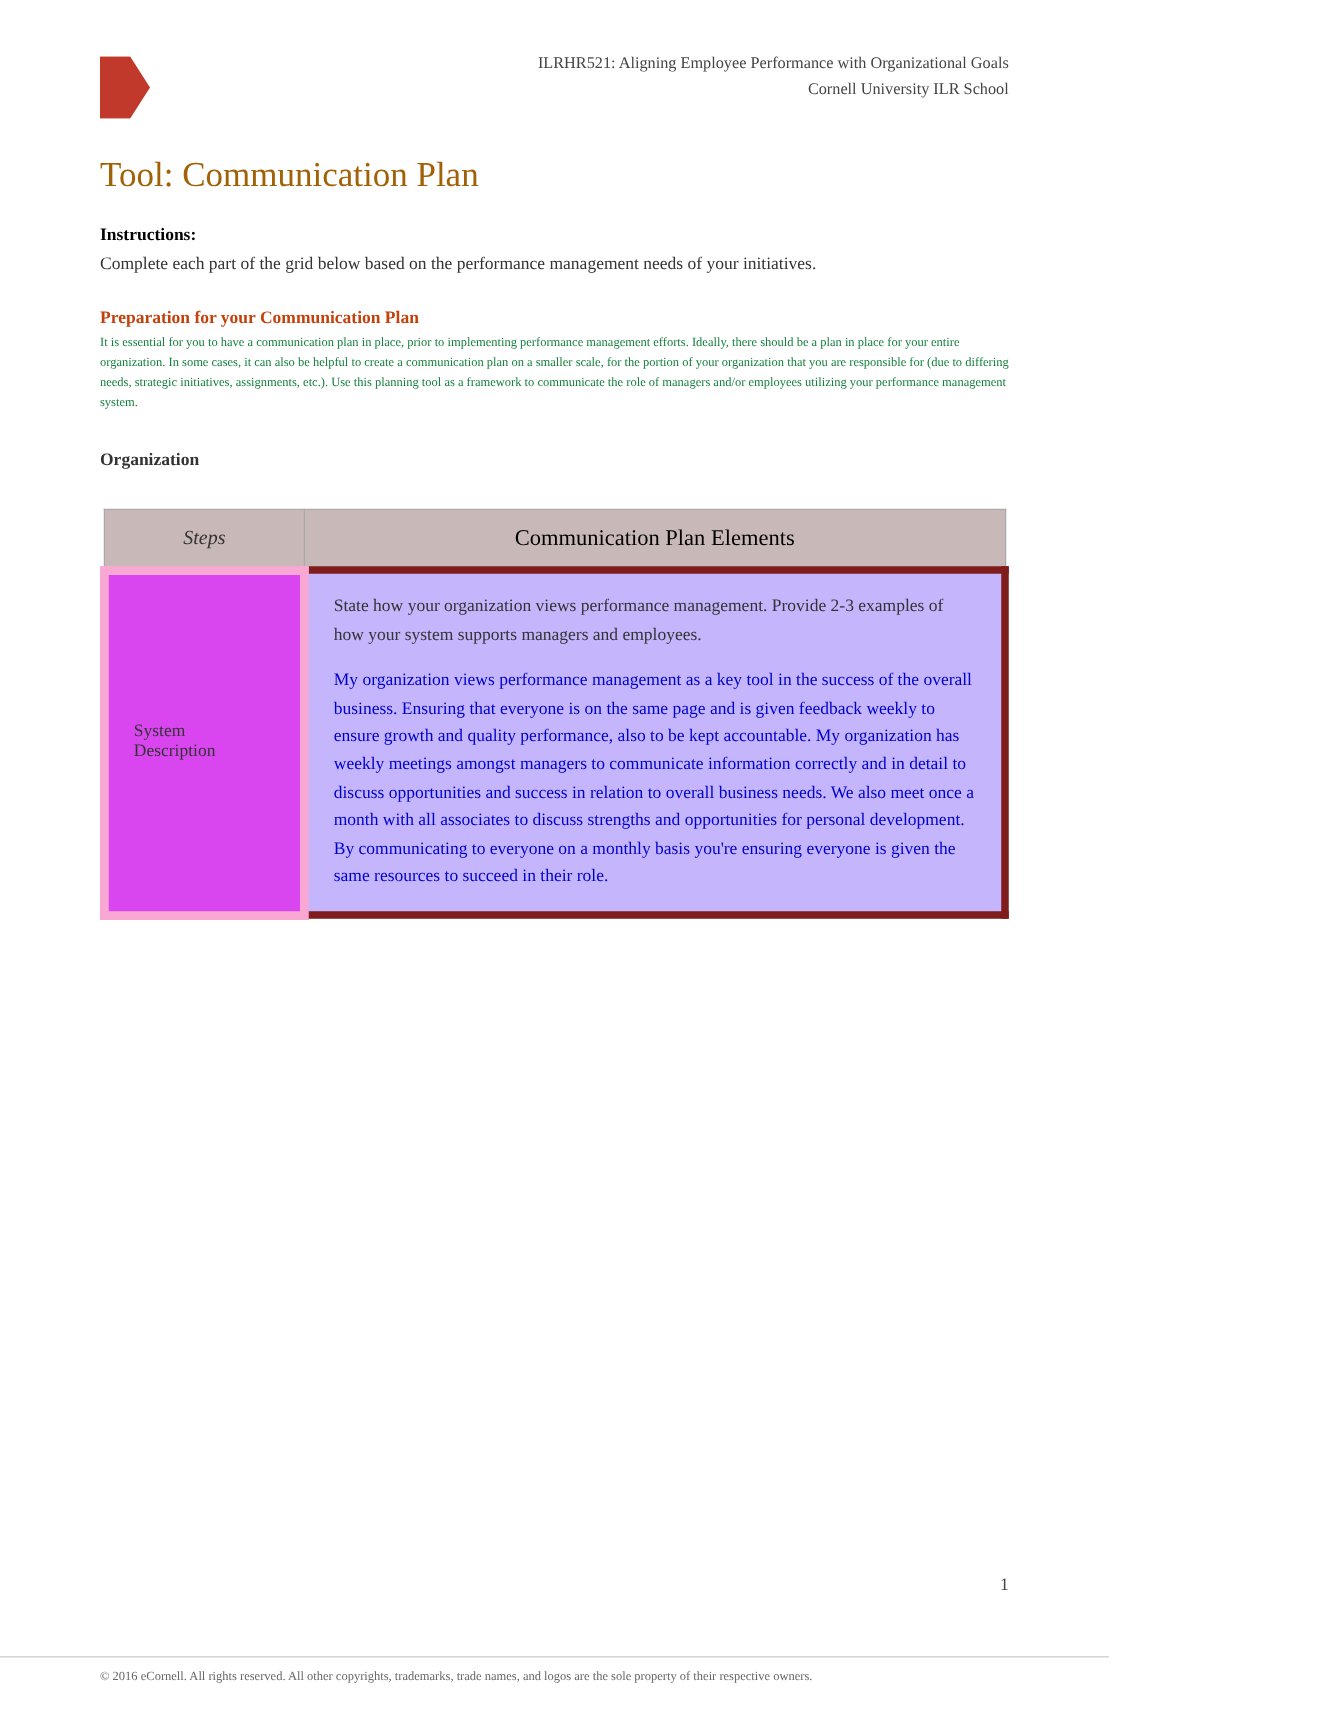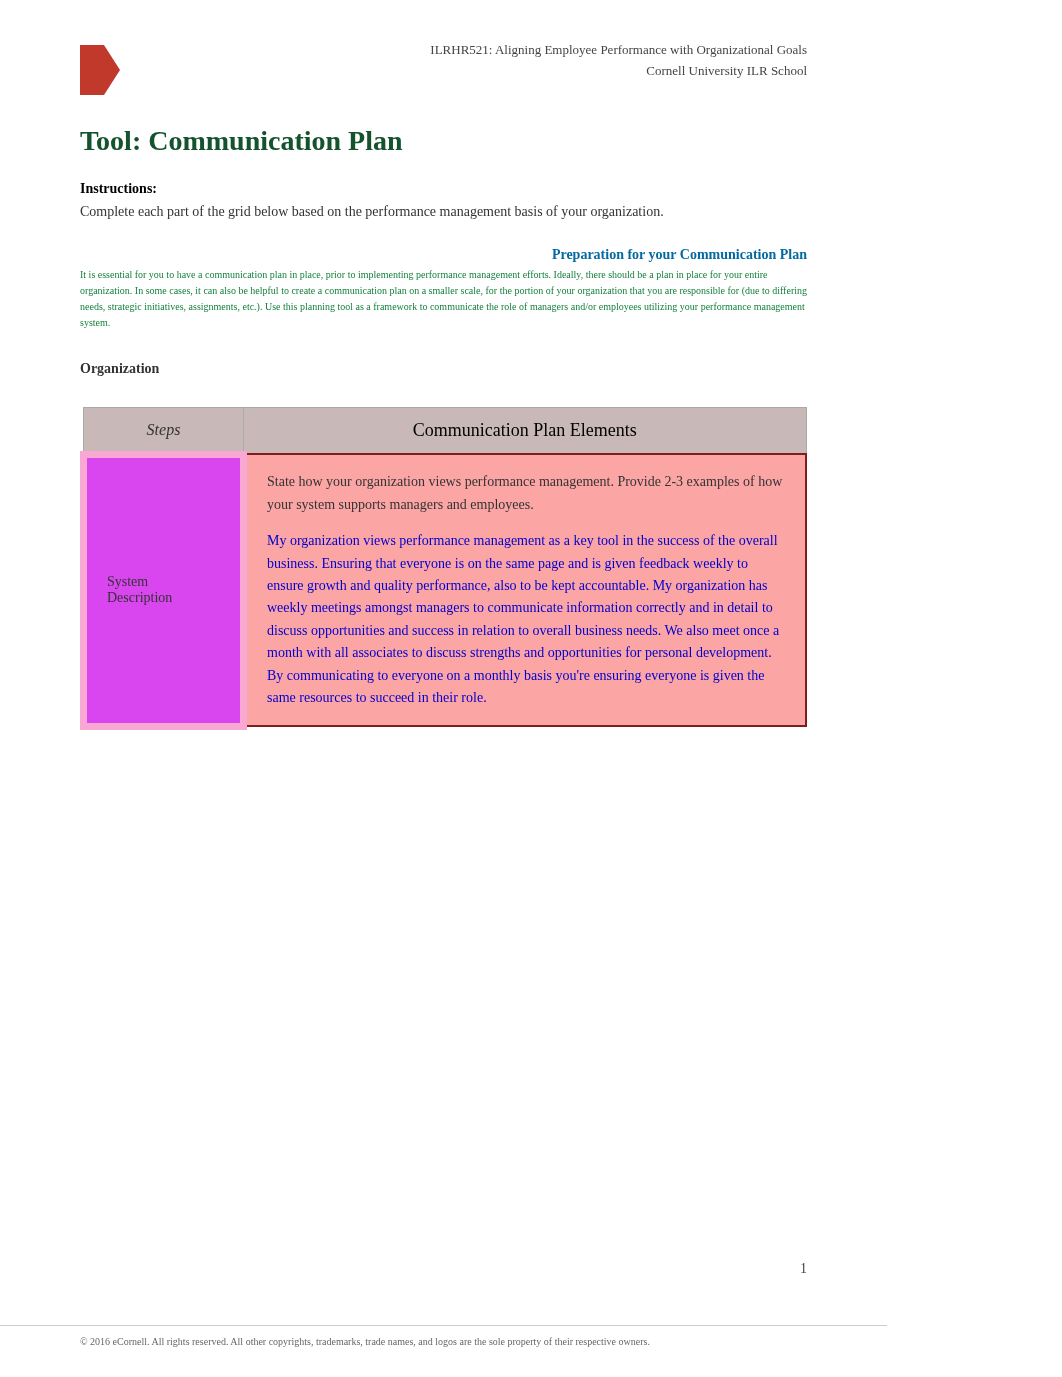--- a/index.html
+++ b/index.html
@@ -44,22 +44,22 @@
     .header-text {
       text-align: right;
       margin-left: auto;
       font-size: 13px;
       color: #444;
       line-height: 1.6;
     }
 
     .page-title {
       font-size: 28px;
-      font-weight: 700;
-      color: #14532d;
+      font-weight: 400;
+      color: #a16207;
       margin-bottom: 24px;
       margin-top: 10px;
     }
 
     .instructions-section {
       margin-bottom: 24px;
     }
 
     .instructions-label {
       font-size: 14px;
@@ -74,23 +74,22 @@
       line-height: 1.6;
     }
 
     .preparation-section {
       margin-bottom: 30px;
     }
 
     .preparation-label {
       font-size: 14px;
       font-weight: 600;
-      color: #0369a1;
+      color: #c2410c;
       margin-bottom: 4px;
-      text-align: right;
     }
 
     .preparation-text {
       font-size: 10px;
       color: #15803d;
       line-height: 1.6;
     }
 
     .org-section {
       margin-bottom: 30px;
@@ -152,22 +151,22 @@
       border: 7px solid #f9a8d4;
       width: 160px;
       background: #d946ef;
     }
 
     .table-cell-content {
       font-size: 14px;
       color: #333;
       padding: 16px 20px;
       vertical-align: top;
-      border: 2px solid #7f1d1d;
-      background: #fca5a5;
+      border: 6px solid #7f1d1d;
+      background: #c4b5fd;
       line-height: 1.6;
     }
 
     .content-instruction {
       color: #333;
       margin-bottom: 14px;
       line-height: 1.6;
     }
 
     .content-response {
@@ -207,21 +206,21 @@
     <div class="header-text">
       <div>ILRHR521: Aligning Employee Performance with Organizational Goals</div>
       <div>Cornell University ILR School</div>
     </div>
   </div>
 
   <h1 class="page-title">Tool: Communication Plan</h1>
 
   <div class="instructions-section">
     <div class="instructions-label">Instructions:</div>
-    <div class="instructions-text">Complete each part of the grid below based on the performance management basis of your organization.</div>
+    <div class="instructions-text">Complete each part of the grid below based on the performance management needs of your initiatives.</div>
   </div>
 
   <div class="preparation-section">
     <div class="preparation-label">Preparation for your Communication Plan</div>
     <div class="preparation-text">It is essential for you to have a communication plan in place, prior to implementing performance management efforts. Ideally, there should be a plan in place for your entire organization. In some cases, it can also be helpful to create a communication plan on a smaller scale, for the portion of your organization that you are responsible for (due to differing needs, strategic initiatives, assignments, etc.). Use this planning tool as a framework to communicate the role of managers and/or employees utilizing your performance management system.</div>
   </div>
 
   <div class="org-section">
     <div class="org-label">Organization</div>
   </div>

